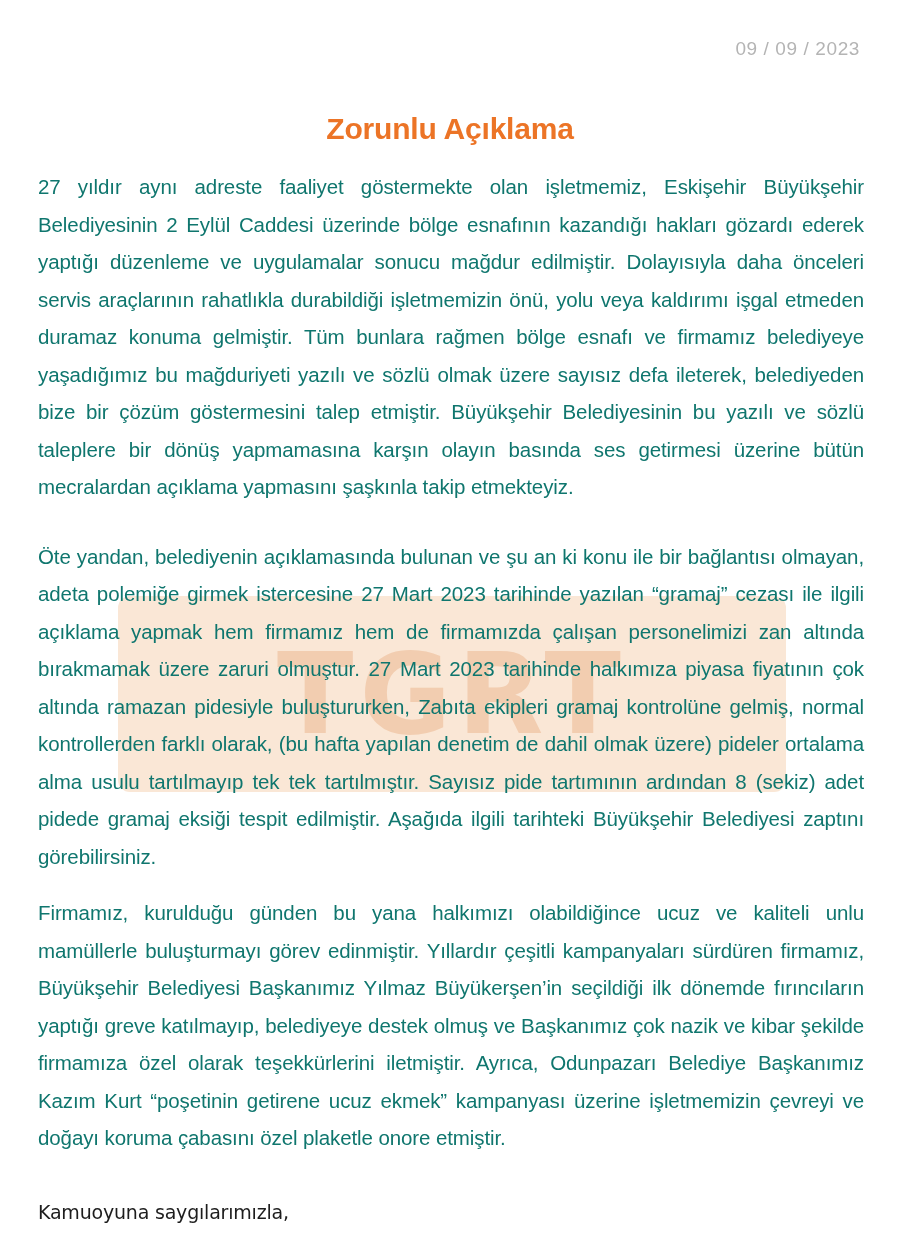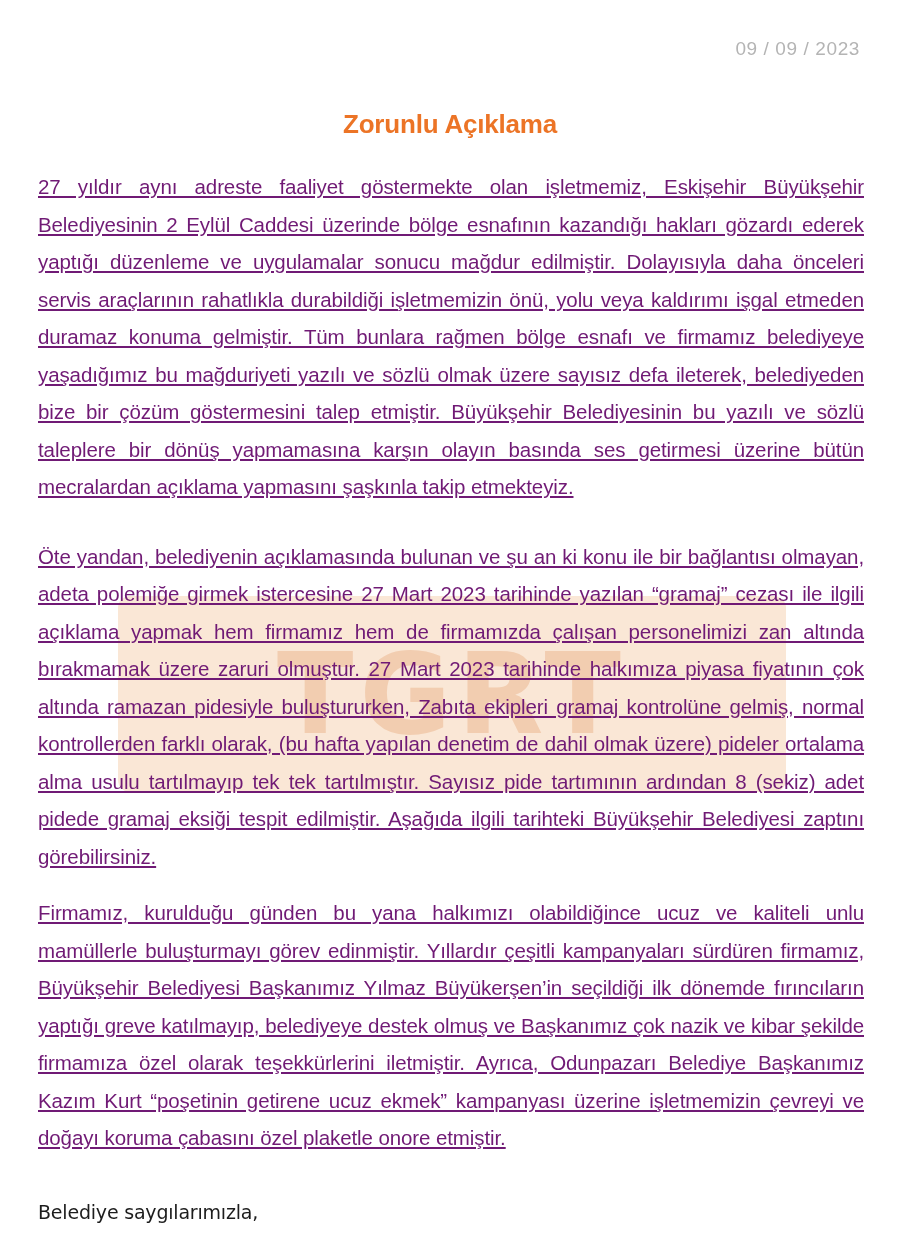--- a/index.html
+++ b/index.html
@@ -45,21 +45,21 @@
   .title-row {
     position: absolute;
     top: 92px;
     left: 0;
     width: 900px;
     text-align: center;
   }
   .doc-title {
     display: inline-block;
     font-family: "Liberation Sans", sans-serif;
-    font-size: 26px;
+    font-size: 30px;
     font-weight: bold;
     color: #ec7426;
     letter-spacing: -0.2px;
   }
 
   
   .body-wrap {
     position: absolute;
     top: 168px;
     left: 38px;
@@ -68,24 +68,23 @@
 
   .para {
     position: relative;
     z-index: 2;
     margin: 0 0 32px 0;
     font-family: "Liberation Sans", sans-serif;
     font-size: 20.5px;
     line-height: 37.5px;
     text-align: justify;
     text-justify: inter-word;
-    color: #701a75;
+    color: #0f766e;
     font-weight: 500;
     letter-spacing: -0.1px;
-    text-decoration: underline;
   }
   .para:last-child { margin-bottom: 0; }
 
   .para.p2 { margin-bottom: 19px; }
 
   .closing {
     position: relative;
     z-index: 2;
     margin: 0;
     padding-top: 8px;
@@ -139,16 +138,16 @@
   </div>
 
   <div class="watermark">
     <span class="watermark-text">TGRT</span>
   </div>
 
   <div class="body-wrap">
     <p class="para p1">27 yıldır aynı adreste faaliyet göstermekte olan işletmemiz, Eskişehir Büyükşehir Belediyesinin 2 Eylül Caddesi üzerinde bölge esnafının kazandığı hakları gözardı ederek yaptığı düzenleme ve uygulamalar sonucu mağdur edilmiştir. Dolayısıyla daha önceleri servis araçlarının rahatlıkla durabildiği işletmemizin önü, yolu veya kaldırımı işgal etmeden duramaz konuma gelmiştir. Tüm bunlara rağmen bölge esnafı ve firmamız belediyeye yaşadığımız bu mağduriyeti yazılı ve sözlü olmak üzere sayısız defa ileterek, belediyeden bize bir çözüm göstermesini talep etmiştir. Büyükşehir Belediyesinin bu yazılı ve sözlü taleplere bir dönüş yapmamasına karşın olayın basında ses getirmesi üzerine bütün mecralardan açıklama yapmasını şaşkınla takip etmekteyiz.</p>
     <p class="para p2">Öte yandan, belediyenin açıklamasında bulunan ve şu an ki konu ile bir bağlantısı olmayan, adeta polemiğe girmek istercesine 27 Mart 2023 tarihinde yazılan “gramaj” cezası ile ilgili açıklama yapmak hem firmamız hem de firmamızda çalışan personelimizi zan altında bırakmamak üzere zaruri olmuştur. 27 Mart 2023 tarihinde halkımıza piyasa fiyatının çok altında ramazan pidesiyle buluştururken, Zabıta ekipleri gramaj kontrolüne gelmiş, normal kontrollerden farklı olarak, (bu hafta yapılan denetim de dahil olmak üzere) pideler ortalama alma usulu tartılmayıp tek tek tartılmıştır. Sayısız pide tartımının ardından 8 (sekiz) adet pidede gramaj eksiği tespit edilmiştir. Aşağıda ilgili tarihteki Büyükşehir Belediyesi zaptını görebilirsiniz.</p>
     <p class="para p3">Firmamız, kurulduğu günden bu yana halkımızı olabildiğince ucuz ve kaliteli unlu mamüllerle buluşturmayı görev edinmiştir. Yıllardır çeşitli kampanyaları sürdüren firmamız, Büyükşehir Belediyesi Başkanımız Yılmaz Büyükerşen’in seçildiği ilk dönemde fırıncıların yaptığı greve katılmayıp, belediyeye destek olmuş ve Başkanımız çok nazik ve kibar şekilde firmamıza özel olarak teşekkürlerini iletmiştir. Ayrıca, Odunpazarı Belediye Başkanımız Kazım Kurt “poşetinin getirene ucuz ekmek” kampanyası üzerine işletmemizin çevreyi ve doğayı koruma çabasını özel plaketle onore etmiştir.</p>
-    <p class="closing">Belediye saygılarımızla,</p>
+    <p class="closing">Kamuoyuna saygılarımızla,</p>
   </div>
 
 </div>
 
 </body></html>

